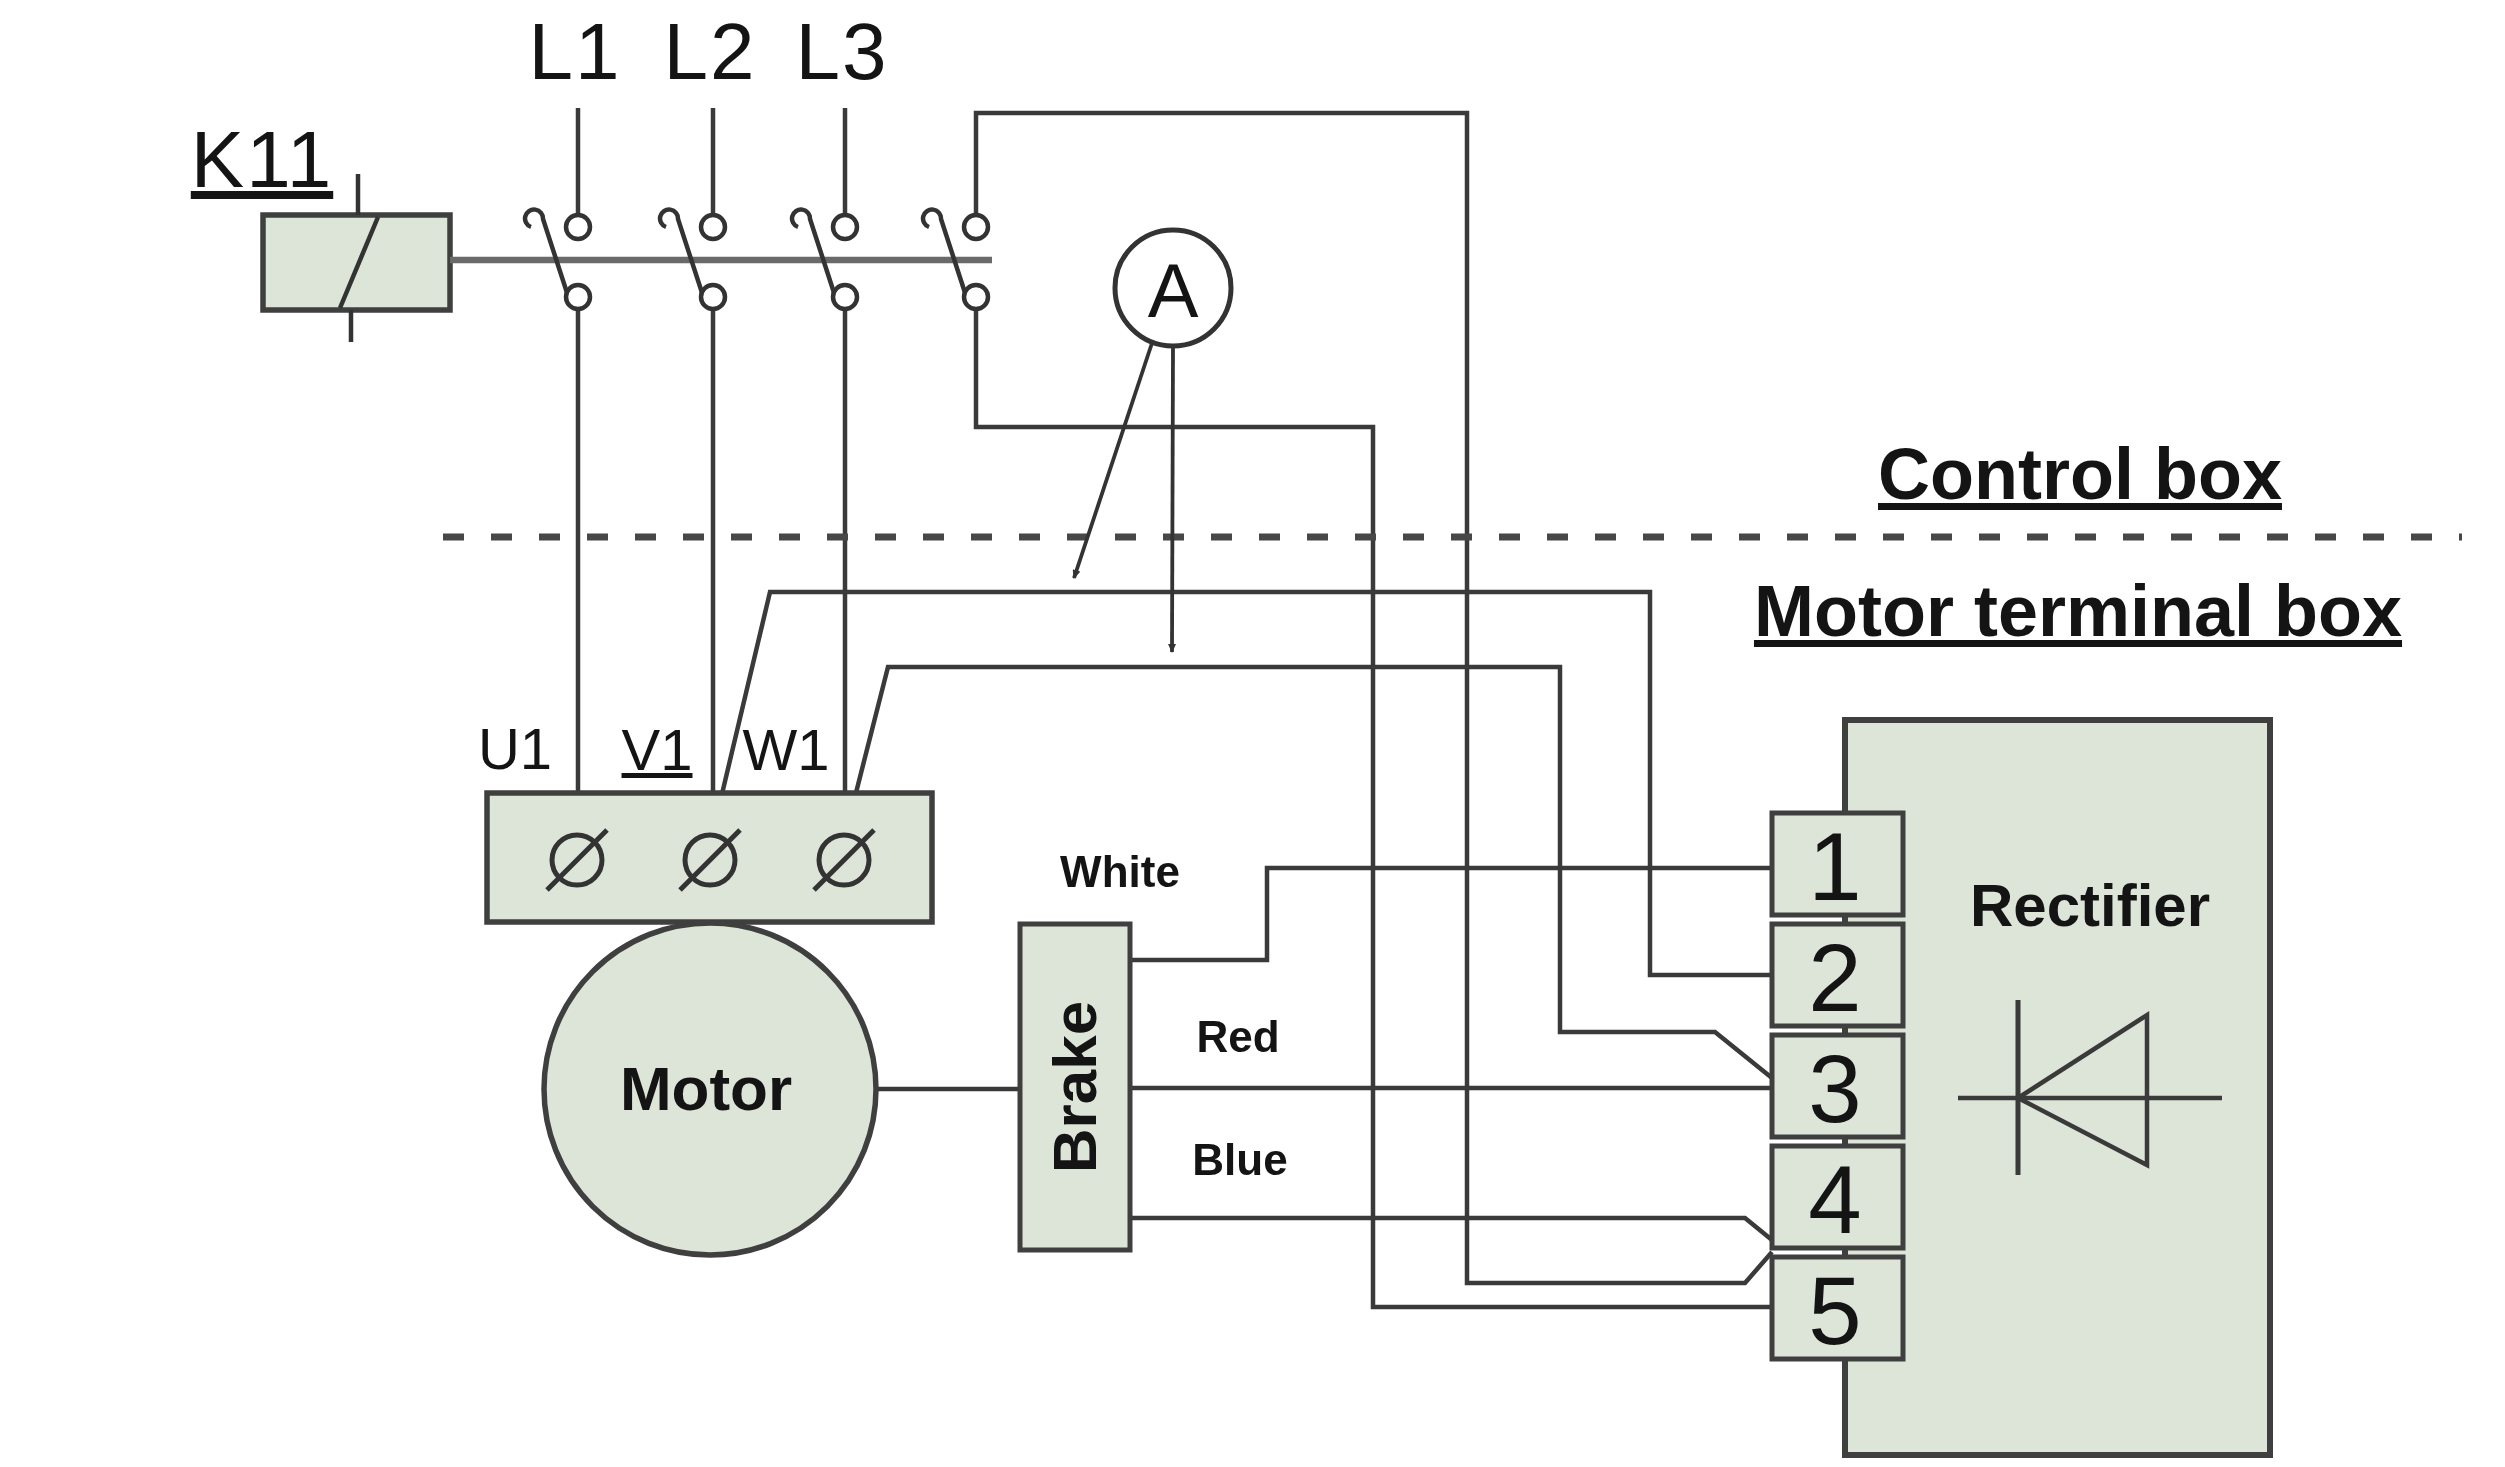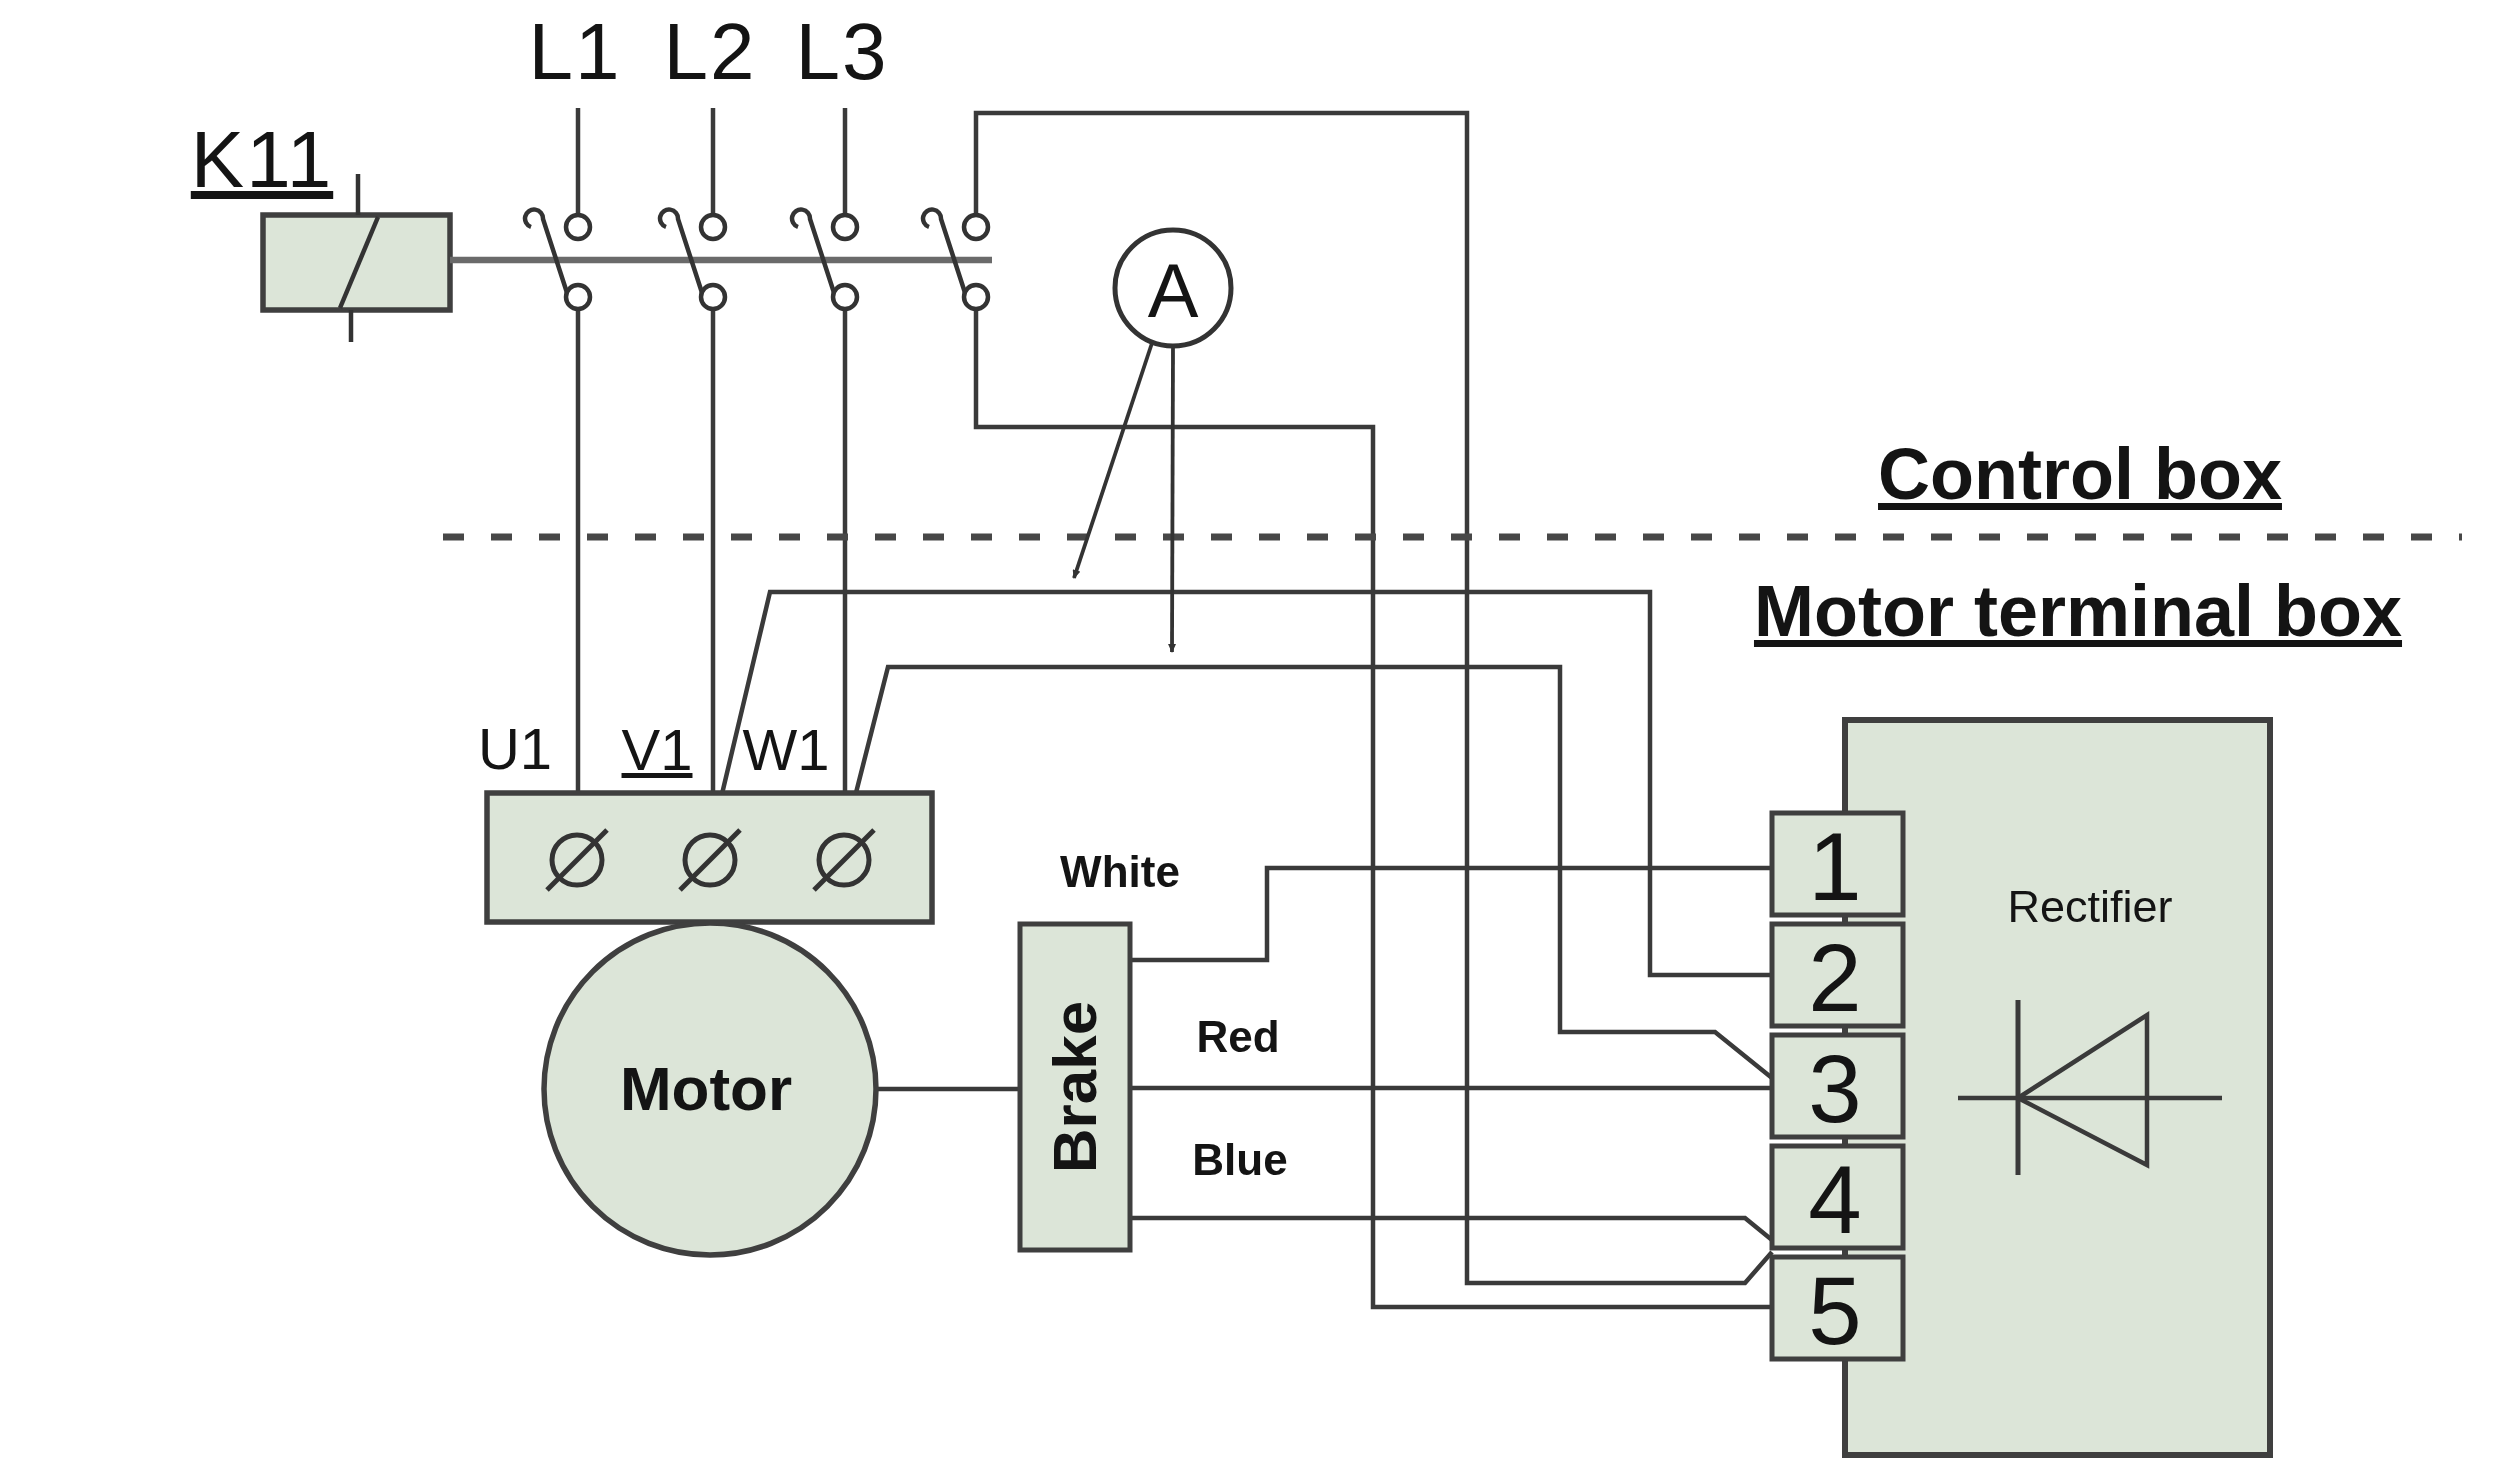--- a/index.html
+++ b/index.html
@@ -7,21 +7,21 @@
          font-family:"Liberation Sans",sans-serif;}
   .stage svg{position:absolute;left:0;top:0;}
   .lbl{position:absolute;transform:translate(-50%,-50%);color:#141414;white-space:nowrap;
        font-family:"Liberation Sans",sans-serif;line-height:1;}
   .comp{font-size:80px;font-weight:400;letter-spacing:2px;}
   .term{font-size:58px;font-weight:400;}
   .num{font-size:96px;font-weight:400;}
   .hdr{font-size:72px;font-weight:700;text-decoration:underline;}
   .wirelbl{font-size:44px;font-weight:700;}
   .boxlbl{font-size:62px;font-weight:700;}
-  .rect-lbl{font-size:45px;font-weight:400;}
+  .rect-lbl{font-size:60px;font-weight:700;}
   .amm{font-size:76px;font-weight:400;}
   .rot{transform:translate(-50%,-50%) rotate(-90deg);}
 </style>
 </head>
 <body>
 
 <div class="stage">
 
   <svg width="2505" height="1467" viewBox="0 0 2505 1467">
     <defs>

